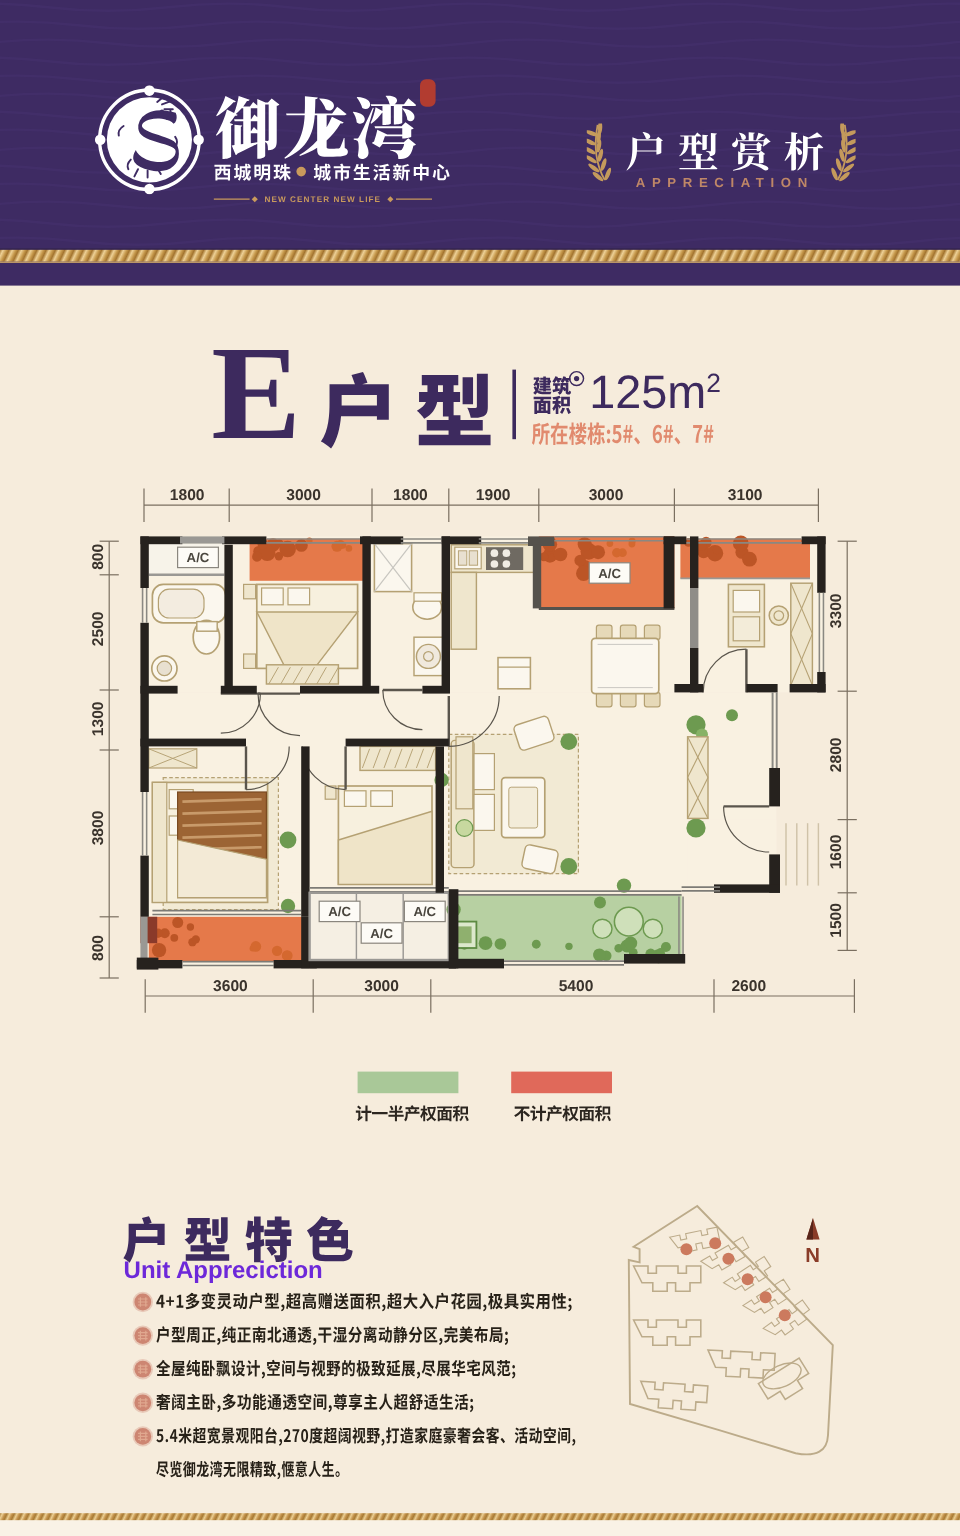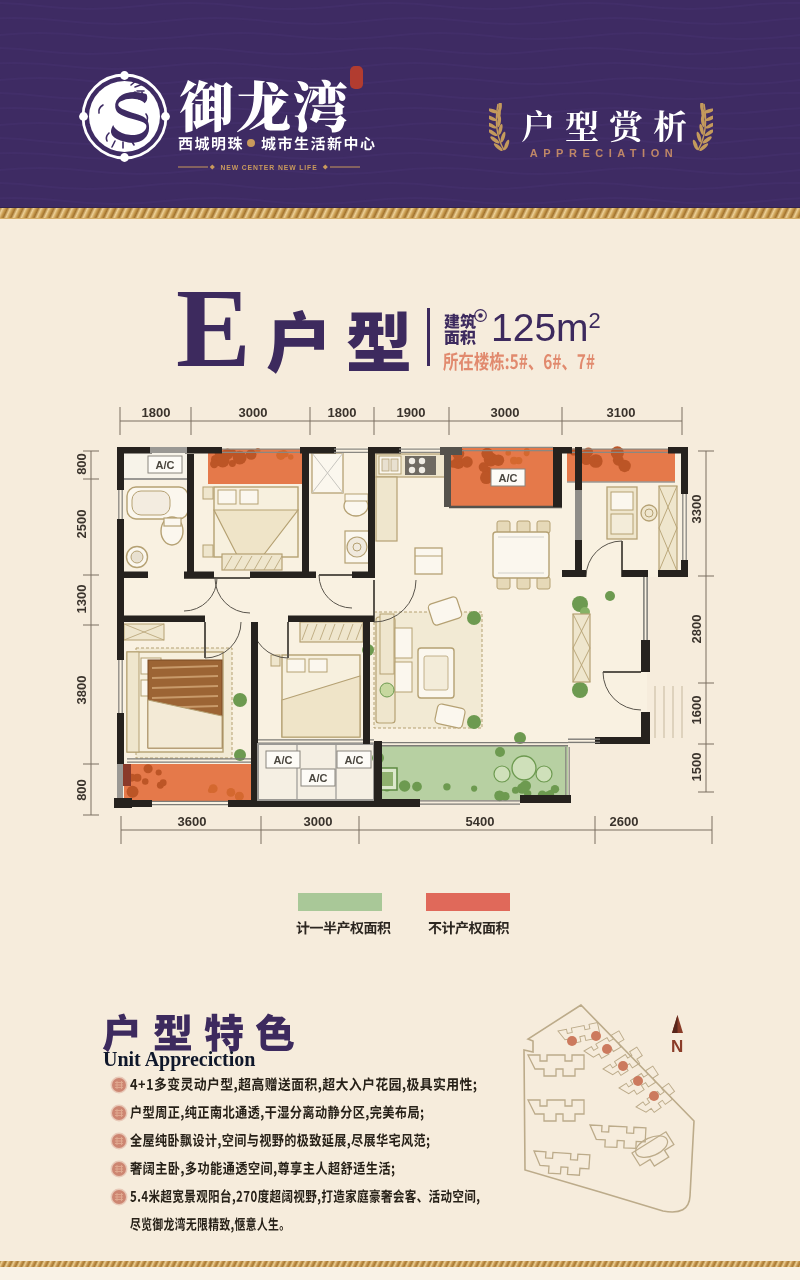--- a/index.html
+++ b/index.html
@@ -1,18 +1,18 @@
 <!DOCTYPE html>
 <html><head><meta charset="utf-8"><style>
 html,body{margin:0;padding:0}
 body{width:800px;height:1280px;background:#f6ecdc;position:relative;overflow:hidden;
 font-family:"Liberation Sans",sans-serif}
 .abs{position:absolute}
 </style></head><body>
-<div class="abs" style="left:0;top:0;width:800px;height:207px;background:#3e2b63">
+<div class="abs" style="left:0;top:0;width:800px;height:238px;background:#3e2b63">
     <svg width="800" height="207" viewBox="0 0 800 207" class="abs" style="left:0;top:0">
       <path d="M-60 6 q 50 -6 100 0 t 100 0 t 100 0 t 100 0 t 100 0 t 100 0 t 100 0 t 100 0 t 100 0" stroke="#493572" stroke-width="2" fill="none" opacity="0.4"></path>
       <path d="M-35 21 q 50 -6 100 0 t 100 0 t 100 0 t 100 0 t 100 0 t 100 0 t 100 0 t 100 0 t 100 0" stroke="#493572" stroke-width="2" fill="none" opacity="0.4"></path>
       <path d="M-10 36 q 50 -6 100 0 t 100 0 t 100 0 t 100 0 t 100 0 t 100 0 t 100 0 t 100 0 t 100 0" stroke="#493572" stroke-width="2" fill="none" opacity="0.4"></path>
       <path d="M-60 51 q 50 -6 100 0 t 100 0 t 100 0 t 100 0 t 100 0 t 100 0 t 100 0 t 100 0 t 100 0" stroke="#493572" stroke-width="2" fill="none" opacity="0.4"></path>
       <path d="M-35 66 q 50 -6 100 0 t 100 0 t 100 0 t 100 0 t 100 0 t 100 0 t 100 0 t 100 0 t 100 0" stroke="#493572" stroke-width="2" fill="none" opacity="0.4"></path>
       <path d="M-10 81 q 50 -6 100 0 t 100 0 t 100 0 t 100 0 t 100 0 t 100 0 t 100 0 t 100 0 t 100 0" stroke="#493572" stroke-width="2" fill="none" opacity="0.4"></path>
       <path d="M-60 96 q 50 -6 100 0 t 100 0 t 100 0 t 100 0 t 100 0 t 100 0 t 100 0 t 100 0 t 100 0" stroke="#493572" stroke-width="2" fill="none" opacity="0.4"></path>
       <path d="M-35 111 q 50 -6 100 0 t 100 0 t 100 0 t 100 0 t 100 0 t 100 0 t 100 0 t 100 0 t 100 0" stroke="#493572" stroke-width="2" fill="none" opacity="0.4"></path>
       <path d="M-10 126 q 50 -6 100 0 t 100 0 t 100 0 t 100 0 t 100 0 t 100 0 t 100 0 t 100 0 t 100 0" stroke="#493572" stroke-width="2" fill="none" opacity="0.4"></path>
@@ -514,21 +514,21 @@
 <svg style="position:absolute;left:428px;top:917px" width="85" height="20" viewBox="0 -16.1 85 20">
     <g>
       <path d="M0.9 -11V-9.2H6.5C5.2 -7.1 3 -4.9 0.5 -3.7C0.8 -3.3 1.4 -2.6 1.6 -2.2C3.3 -3.1 4.8 -4.3 6.1 -5.6V1.2H7.9V-6.1C9.4 -4.9 11.3 -3.3 12.2 -2.2L13.7 -3.5C12.6 -4.6 10.5 -6.3 9 -7.4L7.9 -6.5V-7.9C8.2 -8.4 8.5 -8.8 8.7 -9.2H13.1V-11Z M15.1 -10.7C15.9 -10 16.9 -9.1 17.4 -8.5L18.6 -9.7C18.1 -10.3 17 -11.2 16.2 -11.8ZM14 -7.6V-5.9H16.1V-1.7C16.1 -1.1 15.6 -0.6 15.3 -0.4C15.6 -0 16 0.8 16.1 1.2C16.4 0.8 16.9 0.4 19.7 -1.6C19.6 -2 19.3 -2.7 19.2 -3.2L17.8 -2.2V-7.6ZM22 -11.8V-7.5H18.6V-5.7H22V1.3H23.8V-5.7H27V-7.5H23.8V-11.8Z M32.6 -11.5C32.9 -11.2 33.1 -10.8 33.3 -10.4H28.4V-8.8H31.6L30.4 -8.3C30.8 -7.8 31.2 -7.1 31.4 -6.6H28.6V-4.7C28.6 -3.2 28.4 -1.2 27.3 0.2C27.7 0.4 28.5 1.1 28.8 1.4C30.1 -0.2 30.3 -2.9 30.3 -4.6V-5H40.1V-6.6H37.1L38.3 -8.2L36.4 -8.8C36.2 -8.2 35.8 -7.3 35.4 -6.6H32.1L33.1 -7C32.9 -7.6 32.4 -8.3 32 -8.8H39.8V-10.4H35.3C35.1 -10.9 34.7 -11.5 34.4 -12Z M51.9 -9.1C51.5 -7.1 50.9 -5.4 50 -4.1C49.3 -5.4 48.8 -7 48.5 -9.1ZM52.4 -10.7 52.1 -10.7H46.6V-9.1H47.3L46.9 -9C47.3 -6.3 48 -4.3 49 -2.6C48 -1.5 46.9 -0.7 45.7 -0.2C46 0.1 46.5 0.8 46.7 1.2C47.9 0.6 49 -0.2 50 -1.2C50.7 -0.3 51.7 0.5 52.9 1.3C53.1 0.8 53.7 0.2 54.1 -0.1C52.8 -0.8 51.8 -1.6 51.1 -2.5C52.4 -4.5 53.3 -7.1 53.7 -10.5L52.7 -10.8ZM43.2 -11.9V-9.1H41.1V-7.6H42.9C42.4 -5.9 41.6 -3.9 40.6 -2.8C40.9 -2.3 41.4 -1.5 41.6 -1C42.2 -1.8 42.7 -3 43.2 -4.3V1.2H44.8V-5C45.3 -4.4 45.9 -3.6 46.2 -3.1L47.2 -4.7C46.8 -5 45.3 -6.5 44.8 -6.9V-7.6H46.5V-9.1H44.8V-11.9Z M59.8 -4.4H62V-3.4H59.8ZM59.8 -5.7V-6.7H62V-5.7ZM59.8 -2H62V-1H59.8ZM54.7 -11.1V-9.5H59.8C59.8 -9.1 59.7 -8.7 59.6 -8.2H55.3V1.3H56.9V0.5H65V1.3H66.7V-8.2H61.4L61.8 -9.5H67.4V-11.1ZM56.9 -1V-6.7H58.3V-1ZM65 -1H63.5V-6.7H65Z M77.8 -2.7C78.6 -1.5 79.3 0.2 79.5 1.2L81.1 0.5C80.9 -0.5 80.1 -2.1 79.3 -3.3ZM75.1 -3.2C74.7 -1.9 74.1 -0.5 73.2 0.3C73.6 0.5 74.3 1 74.6 1.2C75.5 0.3 76.3 -1.3 76.8 -2.8ZM75.8 -9.4H78.8V-5.9H75.8ZM74.2 -11V-4.3H80.5V-11ZM72.9 -11.8C71.6 -11.3 69.7 -10.9 67.9 -10.7C68 -10.3 68.3 -9.7 68.3 -9.3C69 -9.4 69.7 -9.5 70.3 -9.6V-7.9H68V-6.4H70C69.5 -5 68.6 -3.5 67.8 -2.6C68 -2.2 68.5 -1.4 68.6 -1C69.2 -1.7 69.8 -2.8 70.3 -3.9V1.3H71.9V-4.5C72.4 -3.9 72.8 -3.1 73.1 -2.7L74 -4.1C73.7 -4.4 72.4 -5.8 71.9 -6.1V-6.4H73.9V-7.9H71.9V-9.9C72.6 -10.1 73.3 -10.2 73.8 -10.4Z" fill="#2c2620"></path>
     </g>
   </svg>
 <svg style="position:absolute;left:102px;top:1002px" width="197" height="58" viewBox="0 -46.0 197 58">
     <g>
       <path d="M11.3 -22.9H29.2V-17.6H11.3V-19ZM16.3 -33C16.9 -31.6 17.6 -29.7 18 -28.3H5.2V-19C5.2 -13.2 4.9 -5 0.8 0.6C2.3 1.2 4.9 3.1 6 4.2C9.2 -0.2 10.5 -6.5 11 -12.2H29.2V-10.4H35.2V-28.3H21.7L24.4 -29C23.9 -30.6 23 -32.8 22.1 -34.4Z M74.9 -31.9V-18.2H80.2V-31.9ZM82.2 -33.6V-17C82.2 -16.5 82 -16.4 81.4 -16.4C80.8 -16.3 78.9 -16.3 77.3 -16.4C78 -15 78.8 -12.8 79 -11.3C81.8 -11.3 83.9 -11.4 85.6 -12.2C87.2 -13 87.7 -14.4 87.7 -16.9V-33.6ZM65 -27.8V-24.4H62.5V-27.8ZM56.8 -10.2V-5H67.8V-2.8H52.8V2.6H89V-2.8H73.8V-5H85.1V-10.2H73.8V-12.6H70.4V-19.3H73.7V-24.4H70.4V-27.8H72.8V-32.9H54.4V-27.8H57.2V-24.4H53V-19.3H56.5C55.8 -17.7 54.4 -16.2 51.8 -15C52.9 -14.2 54.9 -12 55.6 -10.9C59.6 -12.9 61.4 -16 62.1 -19.3H65V-12H67.8V-10.2Z M120.2 -7.8C121.7 -5.9 123.6 -3.3 124.4 -1.6L128.8 -4.6C128 -6 126.4 -8.1 125 -9.7H131.4V-2.6C131.4 -2.1 131.2 -2 130.6 -2C130 -2 127.9 -2 126.2 -2C127 -0.4 127.7 2 127.9 3.7C130.8 3.7 133 3.6 134.8 2.7C136.5 1.8 137 0.3 137 -2.5V-9.7H140.4V-15H137V-18H140.9V-23.4H132.6V-25.8H139.3V-31.1H132.6V-34.2H127V-31.1H120.6V-25.8H127V-23.4H118.3V-18H131.4V-15H119.2V-9.7H123.2ZM104.5 -31C104.3 -26.2 103.6 -21 102.6 -17.8C103.8 -17.4 105.9 -16.4 106.8 -15.7C107.3 -17.2 107.6 -19.1 108 -21.1H109.7V-13.3C107.3 -12.7 105.1 -12.2 103.4 -11.9L104.6 -6L109.7 -7.4V3.8H115.2V-9.1L118.3 -10L117.8 -15.4L115.2 -14.7V-21.1H117.8V-26.6H115.2V-34.2H109.7V-26.6H108.7L109 -30.2Z M170.6 -17.7V-14.2H164.1V-17.7ZM176.3 -17.7H182.3V-14.2H176.3ZM174.8 -26.2C173.9 -25.1 172.9 -24 171.9 -23H163.8C164.8 -24 165.8 -25.1 166.7 -26.2ZM165.9 -34.6C163.2 -29.8 158.4 -25.3 153.8 -22.6C154.7 -21.3 156.3 -18.4 156.8 -17L158.5 -18.3V-5C158.5 1.4 161 3 169.1 3C171 3 179.8 3 181.9 3C189 3 191 1 191.9 -5.8C190.5 -6 188.3 -6.8 186.9 -7.6H188V-23H178.9C180.7 -24.9 182.4 -27 183.8 -28.8L180 -31.6L178.9 -31.3H170.4L171.2 -32.6ZM186.4 -7.6C185.9 -3 185.2 -2.2 181.5 -2.2C179.3 -2.2 171.1 -2.2 169.1 -2.2C164.7 -2.2 164.1 -2.6 164.1 -5V-8.6H182.3V-7.6Z" fill="#3d2a5e"></path>
     </g>
   </svg>
-<div class="abs" style="left:103px;top:1048px;font-size:20px;color:#0f172a;font-family:Liberation Serif, serif;font-weight:bold">Unit Appreciction</div>
+<div class="abs" style="left:103px;top:1048px;font-size:20px;color:#6d28d9;font-family:Liberation Sans, sans-serif;font-weight:bold">Unit Appreciction</div>
 <svg class="abs" style="left:110px;top:1076px" width="18" height="18">
 <circle cx="9" cy="9" r="8.5" fill="#e8c9b8"></circle>
     <circle cx="9" cy="9" r="7" fill="#cd8672"></circle>
 <path d="M5 6.5 h8 M5 9 h8 M5 11.5 h8 M7 5 v8 M11.5 5 v8" stroke="#e0a88f" stroke-width="1" fill="none"></path>
   </svg>
 <svg style="position:absolute;left:130px;top:1073px" width="351" height="21" viewBox="0 -16.7 351 21">
     <g transform="scale(0.8840,1)">
       <path d="M4.9 0H6.9V-2.8H8.1V-4.4H6.9V-10.7H4.3L0.3 -4.2V-2.8H4.9ZM4.9 -4.4H2.4L4 -7.1C4.4 -7.7 4.6 -8.3 4.9 -8.8H5C4.9 -8.2 4.9 -7.2 4.9 -6.6Z M12.5 -1.6H14.1V-4.7H17V-6.2H14.1V-9.3H12.5V-6.2H9.6V-4.7H12.5Z M19.3 0H25.8V-1.7H23.7V-10.7H22.2C21.5 -10.3 20.7 -10 19.7 -9.8V-8.5H21.6V-1.7H19.3Z M33.5 -12.4C32.5 -11.2 30.8 -10 28.4 -9.1C28.8 -8.9 29.4 -8.3 29.6 -7.9C30.8 -8.4 31.8 -9 32.7 -9.6H36.3C35.7 -9 34.9 -8.4 34 -7.9C33.5 -8.3 33 -8.7 32.5 -9L31.2 -8.2C31.6 -7.9 32 -7.6 32.4 -7.2C31 -6.7 29.6 -6.3 28.1 -6.1C28.4 -5.7 28.7 -5 28.9 -4.6C33.1 -5.4 37.2 -7.2 39.1 -10.5L38 -11.2L37.7 -11.1H34.6C34.9 -11.4 35.1 -11.7 35.4 -11.9ZM35.9 -7.2C34.8 -5.8 32.8 -4.3 29.8 -3.4C30.2 -3.1 30.6 -2.5 30.8 -2C32.5 -2.7 33.9 -3.4 35.1 -4.2H38.4C37.7 -3.4 36.9 -2.8 36 -2.2C35.5 -2.6 35 -3 34.5 -3.4L33.1 -2.5C33.5 -2.2 33.9 -1.9 34.3 -1.5C32.5 -0.9 30.3 -0.5 27.9 -0.3C28.2 0.1 28.5 0.9 28.6 1.3C34.2 0.8 39 -0.7 41 -5.2L39.8 -5.8L39.5 -5.8H36.9C37.2 -6.1 37.5 -6.4 37.8 -6.7Z M44.9 -9C44.5 -8.1 43.8 -7.2 43 -6.6C43.4 -6.4 44.1 -6 44.4 -5.7C45.2 -6.4 46 -7.5 46.5 -8.6ZM48.2 -12.1C48.3 -11.7 48.6 -11.3 48.7 -10.9H43.1V-9.4H46.8V-5.4H48.5V-9.4H50.3V-5.4H52V-8.2C52.9 -7.5 53.9 -6.4 54.4 -5.7L55.7 -6.7C55.2 -7.3 54.2 -8.3 53.2 -9L52 -8.3V-9.4H55.7V-10.9H50.7C50.5 -11.4 50.1 -12 49.9 -12.5ZM43.9 -5V-3.5H45.1C45.8 -2.6 46.6 -1.8 47.6 -1.1C46.1 -0.7 44.5 -0.4 42.7 -0.2C43 0.2 43.4 0.9 43.5 1.3C45.6 1 47.6 0.6 49.4 -0.1C51 0.6 53 1.1 55.2 1.3C55.4 0.9 55.8 0.2 56.1 -0.2C54.3 -0.3 52.7 -0.7 51.3 -1.1C52.6 -1.9 53.7 -3 54.5 -4.4L53.4 -5.1L53.1 -5ZM47.1 -3.5H51.8C51.2 -2.9 50.4 -2.3 49.4 -1.8C48.5 -2.3 47.7 -2.9 47.1 -3.5Z M60 -5.4C59.7 -4.4 59.1 -3.3 58.4 -2.7L59.9 -1.8C60.6 -2.6 61.2 -3.8 61.5 -4.8ZM68.6 -5.5C68.2 -4.6 67.6 -3.4 67.1 -2.7L68.4 -1.9C68.9 -2.6 69.5 -3.6 70.1 -4.6ZM63.5 -5.9C63.3 -2.9 62.8 -1 57.6 -0.1C57.9 0.3 58.3 1 58.5 1.4C62.1 0.7 63.7 -0.6 64.6 -2.3C65.6 -0.3 67.4 0.8 70.3 1.2C70.5 0.8 71 0 71.3 -0.3C67.8 -0.7 66 -2 65.2 -4.4C65.3 -4.9 65.3 -5.4 65.4 -5.9ZM58.8 -11.9V-10.3H68V-9.6H59.5V-8.4H68V-7.8H58.8V-6.2H69.6V-11.9Z M73.3 -11.2V-9.7H79V-11.2ZM73.5 -0.3 73.5 -0.3V-0.3C73.9 -0.6 74.5 -0.8 78.1 -1.7L78.3 -1L79.7 -1.5C79.4 -0.9 79 -0.5 78.6 -0C79 0.2 79.6 0.9 79.9 1.3C81.9 -0.8 82.5 -3.8 82.8 -7.5H84.2C84.1 -2.9 84 -1.2 83.6 -0.8C83.5 -0.6 83.4 -0.5 83.1 -0.5C82.8 -0.5 82.2 -0.5 81.5 -0.6C81.8 -0.1 82 0.6 82 1.1C82.8 1.1 83.5 1.1 84 1.1C84.5 1 84.8 0.8 85.2 0.3C85.7 -0.4 85.8 -2.5 86 -8.4C86 -8.6 86 -9.2 86 -9.2H82.8L82.8 -12.1H81.1L81.1 -9.2H79.5V-7.5H81C80.9 -5.2 80.6 -3.2 79.8 -1.6C79.5 -2.6 79 -4.1 78.4 -5.3L77 -4.9C77.3 -4.4 77.5 -3.8 77.7 -3.1L75.2 -2.6C75.7 -3.7 76.1 -5 76.4 -6.2H79.3V-7.8H72.9V-6.2H74.7C74.3 -4.7 73.8 -3.2 73.6 -2.8C73.4 -2.3 73.2 -1.9 72.9 -1.8C73.1 -1.4 73.4 -0.6 73.5 -0.3Z M91.1 -8.5H98V-6.2H91.1V-6.8ZM93.2 -12C93.5 -11.4 93.8 -10.7 94 -10.1H89.3V-6.8C89.3 -4.7 89.1 -1.7 87.5 0.3C88 0.5 88.7 1.1 89.1 1.4C90.3 -0.2 90.8 -2.5 91 -4.6H98V-3.9H99.7V-10.1H94.9L95.8 -10.4C95.6 -10.9 95.3 -11.8 95 -12.4Z M111 -11.5V-6.6H112.6V-11.5ZM113.7 -12.2V-6C113.7 -5.8 113.6 -5.7 113.4 -5.7C113.2 -5.7 112.5 -5.7 111.8 -5.7C112 -5.3 112.3 -4.6 112.3 -4.2C113.4 -4.2 114.1 -4.2 114.6 -4.5C115.2 -4.7 115.3 -5.1 115.3 -5.9V-12.2ZM107.4 -10.3V-8.8H106.2V-10.3ZM104.3 -3.5V-1.9H108.5V-0.8H102.8V0.8H116V-0.8H110.3V-1.9H114.5V-3.5H110.3V-4.7H109.1V-7.2H110.4V-8.8H109.1V-10.3H110.1V-11.8H103.5V-10.3H104.6V-8.8H103V-7.2H104.4C104.2 -6.5 103.7 -5.8 102.7 -5.2C103 -5 103.6 -4.4 103.8 -4C105.3 -4.8 105.9 -6 106.1 -7.2H107.4V-4.4H108.5V-3.5Z M118.4 3.1C120.1 2.5 121.1 1.2 121.1 -0.5C121.1 -1.8 120.6 -2.6 119.6 -2.6C118.8 -2.6 118.2 -2.1 118.2 -1.3C118.2 -0.5 118.8 -0.1 119.5 -0.1L119.7 -0.1C119.7 0.8 119 1.5 117.9 1.9Z M131.6 -4.8H133.9V-3H131.6ZM129.9 -6.2V-1.6H135.7V-6.2ZM123.5 -5.7C123.5 -3.2 123.3 -0.9 122.6 0.5C123 0.7 123.7 1.1 124 1.3C124.3 0.6 124.5 -0.2 124.7 -1.1C125.8 0.6 127.6 0.9 130.3 0.9H135.9C136 0.4 136.3 -0.4 136.6 -0.8C135.3 -0.7 131.4 -0.7 130.3 -0.7C129.1 -0.7 128.1 -0.8 127.3 -1.1V-3.4H129.2V-4.9H127.3V-6.5H129.4V-7.1C129.7 -6.9 130.1 -6.6 130.3 -6.4C131.6 -7.2 132.4 -8.5 132.8 -10.3H134.3C134.2 -9 134.1 -8.5 134 -8.3C133.9 -8.2 133.7 -8.2 133.6 -8.2C133.3 -8.2 132.9 -8.2 132.4 -8.2C132.6 -7.8 132.8 -7.2 132.8 -6.8C133.5 -6.7 134.1 -6.8 134.4 -6.8C134.8 -6.9 135.1 -7 135.4 -7.3C135.7 -7.7 135.9 -8.8 136 -11.2C136 -11.4 136 -11.8 136 -11.8H129.6V-10.3H131.1C130.9 -9.1 130.4 -8.3 129.4 -7.6V-8H127.1V-9.3H129.1V-10.8H127.1V-12.3H125.5V-10.8H123.3V-9.3H125.5V-8H123V-6.5H125.7V-2.1C125.4 -2.5 125.1 -3 124.9 -3.7C125 -4.3 125 -4.9 125 -5.6Z M141.8 -7.8H147.5V-7H141.8ZM140.1 -8.9V-5.8H149.3V-8.9ZM143.4 -12 143.8 -11H138.2V-9.5H151V-11H145.8L145.2 -12.4ZM141.4 -3.3V0.6H143V-0H147.1C147.3 0.3 147.6 0.8 147.6 1.2C148.7 1.2 149.4 1.2 150 1C150.5 0.8 150.7 0.5 150.7 -0.3V-5.2H138.6V1.3H140.3V-3.8H148.9V-0.3C148.9 -0.1 148.9 -0.1 148.7 -0.1H147.7V-3.3ZM143 -2.1H146.2V-1.2H143Z M155.2 -9.7V-5.4C155.2 -3.6 155 -1.1 152.9 0.2C153.2 0.4 153.6 0.8 153.7 1.1C156.1 -0.5 156.5 -3.2 156.5 -5.4V-9.7ZM155.9 -1.8C156.6 -1 157.3 0.1 157.6 0.8L158.7 -0C158.4 -0.7 157.6 -1.7 156.9 -2.5ZM153.4 -11.8V-2.6H154.6V-10.4H157.1V-2.6H158.3V-11.8ZM160.7 -1.3H163.8V-0.6H160.7ZM160.7 -2.6V-3.3H163.8V-2.6ZM158.7 -10.4V-5.1H165.8V-10.4H164.4L165.5 -11.9L163.9 -12.4C163.6 -11.8 163.2 -10.9 162.8 -10.4H161L161.8 -10.6C161.6 -11.1 161.2 -11.8 160.8 -12.3L159.4 -11.9C159.7 -11.4 160 -10.8 160.2 -10.4ZM159.3 -4.6V1.2H160.7V0.7H163.8V1.1H165.3V-4.6ZM160.1 -9.1H161.7V-6.3H160.1V-8.4C160.4 -7.8 160.6 -7 160.7 -6.5L161.6 -6.8C161.5 -7.3 161.2 -8.2 160.9 -8.8L160.1 -8.6ZM163.4 -8.9C163.3 -8.3 163 -7.4 162.8 -6.8L163.6 -6.5C163.8 -7 164.1 -7.7 164.4 -8.4V-6.3H162.8V-9.1H164.4V-8.6Z M168.4 -11.4C169 -10.5 169.9 -9.3 170.2 -8.6L171.7 -9.5C171.3 -10.2 170.5 -11.4 169.8 -12.2ZM173.3 -11.7C173.6 -11.2 174 -10.4 174.3 -9.8H172.5V-8.3H175.5V-6.7H172V-5.1H175.3C175 -4.1 174.1 -3 171.9 -2.2C172.4 -1.9 172.9 -1.2 173.1 -0.9C175 -1.7 176.1 -2.8 176.7 -3.9C177.8 -2.9 178.9 -1.8 179.5 -1.1L180.7 -2.3C180 -3 178.7 -4.1 177.6 -5.1H181.2V-6.7H177.3V-8.3H180.7V-9.8H179.1C179.5 -10.4 179.9 -11.1 180.3 -11.8L178.5 -12.3C178.3 -11.6 177.8 -10.6 177.4 -9.8H175.2L176 -10.2C175.7 -10.7 175.2 -11.6 174.7 -12.3ZM171.3 -7.5H168V-5.9H169.6V-2C168.9 -1.7 168.2 -1.1 167.4 -0.3L168.7 1.4C169.2 0.5 169.8 -0.5 170.2 -0.5C170.6 -0.5 171.1 0 171.7 0.4C172.8 1 174.1 1.2 176 1.2C177.5 1.2 180 1.1 181.1 1C181.1 0.5 181.4 -0.4 181.6 -0.9C180.1 -0.7 177.6 -0.6 176.1 -0.6C174.4 -0.6 173 -0.6 172 -1.2C171.7 -1.4 171.5 -1.5 171.3 -1.7Z M188.4 -4.6H190.6V-3.5H188.4ZM188.4 -5.9V-6.9H190.6V-5.9ZM188.4 -2.1H190.6V-1H188.4ZM183.1 -11.5V-9.8H188.4C188.4 -9.4 188.3 -9 188.2 -8.5H183.7V1.3H185.4V0.6H193.8V1.3H195.5V-8.5H190L190.4 -9.8H196.2V-11.5ZM185.4 -1V-6.9H186.9V-1ZM193.8 -1H192.2V-6.9H193.8Z M208.1 -2.8C208.8 -1.5 209.6 0.2 209.8 1.2L211.5 0.6C211.2 -0.5 210.4 -2.1 209.6 -3.4ZM205.2 -3.3C204.9 -1.9 204.2 -0.6 203.3 0.3C203.7 0.5 204.4 1 204.7 1.3C205.7 0.3 206.5 -1.3 207 -2.9ZM206 -9.7H209.1V-6.1H206ZM204.3 -11.4V-4.5H210.8V-11.4ZM203 -12.2C201.7 -11.7 199.6 -11.3 197.8 -11C197.9 -10.6 198.2 -10.1 198.2 -9.7C198.9 -9.7 199.6 -9.8 200.3 -9.9V-8.2H197.9V-6.6H200C199.4 -5.2 198.6 -3.6 197.7 -2.7C197.9 -2.2 198.4 -1.5 198.5 -1C199.2 -1.8 199.8 -2.9 200.3 -4.1V1.3H202V-4.7C202.4 -4 202.9 -3.3 203.1 -2.8L204.1 -4.2C203.8 -4.6 202.4 -6 202 -6.4V-6.6H204V-8.2H202V-10.3C202.7 -10.4 203.4 -10.6 203.9 -10.8Z M213.6 3.1C215.3 2.5 216.3 1.2 216.3 -0.5C216.3 -1.8 215.8 -2.6 214.8 -2.6C214 -2.6 213.4 -2.1 213.4 -1.3C213.4 -0.5 214.1 -0.1 214.8 -0.1L214.9 -0.1C214.9 0.8 214.3 1.5 213.1 1.9Z M226.8 -4.8H229.1V-3H226.8ZM225.1 -6.2V-1.6H230.9V-6.2ZM218.7 -5.7C218.7 -3.2 218.6 -0.9 217.8 0.5C218.2 0.7 218.9 1.1 219.2 1.3C219.5 0.6 219.7 -0.2 219.9 -1.1C221 0.6 222.8 0.9 225.5 0.9H231.1C231.2 0.4 231.5 -0.4 231.8 -0.8C230.5 -0.7 226.6 -0.7 225.5 -0.7C224.3 -0.7 223.3 -0.8 222.5 -1.1V-3.4H224.4V-4.9H222.5V-6.5H224.6V-7.1C224.9 -6.9 225.3 -6.6 225.5 -6.4C226.8 -7.2 227.6 -8.5 228 -10.3H229.5C229.4 -9 229.3 -8.5 229.2 -8.3C229.1 -8.2 228.9 -8.2 228.8 -8.2C228.6 -8.2 228.1 -8.2 227.6 -8.2C227.8 -7.8 228 -7.2 228 -6.8C228.7 -6.7 229.3 -6.8 229.6 -6.8C230 -6.9 230.3 -7 230.6 -7.3C231 -7.7 231.1 -8.8 231.2 -11.2C231.2 -11.4 231.2 -11.8 231.2 -11.8H224.8V-10.3H226.3C226.1 -9.1 225.6 -8.3 224.6 -7.6V-8H222.3V-9.3H224.3V-10.8H222.3V-12.3H220.7V-10.8H218.6V-9.3H220.7V-8H218.2V-6.5H221V-2.1C220.6 -2.5 220.4 -3 220.2 -3.7C220.2 -4.3 220.2 -4.9 220.2 -5.6Z M238.9 -12.3C238.8 -11.1 238.9 -9.8 238.7 -8.4H233.4V-6.6H238.4C237.8 -4.1 236.5 -1.7 233.1 -0.2C233.6 0.2 234.2 0.8 234.4 1.2C237.5 -0.2 239.1 -2.5 239.9 -4.9C241 -2.1 242.7 0 245.3 1.2C245.6 0.8 246.2 -0 246.6 -0.4C243.9 -1.5 242.1 -3.8 241.2 -6.6H246.3V-8.4H240.6C240.7 -9.8 240.7 -11.1 240.8 -12.3Z M251.5 -10.7C252.4 -10.1 253.2 -9.4 253.8 -8.5C252.9 -4.6 251.2 -1.8 248.1 -0.3C248.5 0 249.3 0.8 249.6 1.1C252.3 -0.4 254.1 -2.9 255.2 -6.2C256.7 -3.5 257.9 -0.5 260.9 1.2C261 0.6 261.5 -0.3 261.8 -0.8C257.1 -3.8 257.2 -8.9 252.6 -12.2Z M266.5 -8.5H273.4V-6.2H266.5V-6.8ZM268.7 -12C268.9 -11.4 269.2 -10.7 269.4 -10.1H264.7V-6.8C264.7 -4.7 264.5 -1.7 263 0.3C263.4 0.5 264.2 1.1 264.5 1.4C265.7 -0.2 266.2 -2.5 266.4 -4.6H273.4V-3.9H275.2V-10.1H270.4L271.2 -10.4C271.1 -10.9 270.7 -11.8 270.4 -12.4Z M289.8 -7.2C289 -6.6 288 -5.9 286.8 -5.3V-8H285V-4.4C284.3 -4 283.5 -3.7 282.8 -3.4C283 -3 283.3 -2.5 283.5 -2.1L285 -2.7V-1.3C285 0.5 285.5 1 287.3 1C287.7 1 289.1 1 289.5 1C291 1 291.5 0.3 291.7 -2.1C291.2 -2.2 290.5 -2.5 290.1 -2.8C290 -1 289.9 -0.6 289.3 -0.6C289 -0.6 287.8 -0.6 287.5 -0.6C286.9 -0.6 286.8 -0.7 286.8 -1.3V-3.5C288.3 -4.2 289.8 -5 291 -5.8ZM281.8 -8.2C281 -6.5 279.6 -4.8 278.1 -3.8C278.5 -3.6 279.2 -2.9 279.5 -2.6C279.9 -2.9 280.2 -3.2 280.5 -3.5V1.3H282.3V-5.7C282.8 -6.3 283.2 -7 283.5 -7.7ZM286.4 -12.3V-11.1H283.4V-12.3H281.6V-11.1H278.4V-9.4H281.6V-8.3H283.4V-9.4H286.4V-8.3H288.2V-9.4H291.3V-11.1H288.2V-12.3Z M296.5 -9.1V-7.8H303.2V-9.1ZM295.8 -6.8V-5.3H297.6C297.4 -3.8 297 -2.9 295.4 -2.4C295.7 -2.1 296.1 -1.5 296.3 -1.1C298.4 -1.9 299 -3.2 299.1 -5.3H300.1V-3.2C300.1 -1.9 300.4 -1.5 301.6 -1.5C301.8 -1.5 302.3 -1.5 302.6 -1.5C303.5 -1.5 303.9 -1.9 304 -3.6C303.6 -3.7 303 -3.9 302.7 -4.1C302.7 -3 302.6 -2.8 302.4 -2.8C302.3 -2.8 301.9 -2.8 301.9 -2.8C301.7 -2.8 301.6 -2.9 301.6 -3.2V-5.3H303.8V-6.8ZM293.6 -11.7V1.3H295.4V0.7H304.3V1.3H306.1V-11.7ZM295.4 -0.9V-10.1H304.3V-0.9Z M308.8 3.1C310.6 2.5 311.5 1.2 311.5 -0.5C311.5 -1.8 311 -2.6 310 -2.6C309.3 -2.6 308.6 -2.1 308.6 -1.3C308.6 -0.5 309.3 -0.1 310 -0.1L310.1 -0.1C310.1 0.8 309.5 1.5 308.4 1.9Z M315.2 -12.3V-9.6H313.5V-8H315.1C314.7 -6.2 313.9 -4.2 313.1 -3.1C313.3 -2.6 313.7 -1.8 313.9 -1.3C314.4 -2 314.8 -3.1 315.2 -4.2V1.3H316.8V-5.6C317.1 -5 317.3 -4.4 317.5 -4L318.5 -5.1C318.3 -5.6 317.1 -7.3 316.8 -7.8V-8H318.1V-9.6H316.8V-12.3ZM318.3 -11.4V-9.8H319.7C319.5 -5.4 318.9 -1.8 316.8 0.3C317.2 0.5 318 1.1 318.3 1.3C319.4 -0 320.1 -1.8 320.6 -3.9C321 -3.1 321.5 -2.3 322.1 -1.7C321.4 -1 320.6 -0.4 319.8 0C320.2 0.2 320.8 0.9 321 1.3C321.8 0.9 322.5 0.3 323.2 -0.4C324 0.2 324.9 0.8 325.8 1.2C326.1 0.8 326.6 0.2 327 -0.2C326 -0.6 325.1 -1.1 324.3 -1.8C325.3 -3.3 326 -5.1 326.5 -7.4L325.4 -7.8L325.1 -7.7H324.2C324.5 -8.9 324.8 -10.2 325.1 -11.4ZM321.3 -9.8H323.1C322.8 -8.5 322.4 -7.2 322.1 -6.2H324.5C324.2 -5 323.7 -3.9 323.1 -3C322.2 -4.1 321.5 -5.3 321.1 -6.7C321.2 -7.7 321.3 -8.7 321.3 -9.8Z M330.7 -11.6V-3.4H328.5V-1.8H332.1C331.1 -1.2 329.5 -0.4 328.2 0.1C328.6 0.4 329.2 1 329.5 1.3C330.9 0.8 332.7 -0.1 333.9 -1L332.7 -1.8H337.1L336.2 -0.9C337.8 -0.2 339.5 0.7 340.5 1.3L341.9 0C341 -0.5 339.5 -1.2 338.1 -1.8H341.7V-3.4H339.5V-11.6ZM332.4 -3.4V-4.2H337.7V-3.4ZM332.4 -8.3H337.7V-7.5H332.4ZM332.4 -9.5V-10.3H337.7V-9.5ZM332.4 -6.2H337.7V-5.5H332.4Z M350.5 -1C352.3 -0.4 354.2 0.5 355.4 1.2L356.4 -0.1C355.2 -0.9 353.2 -1.7 351.3 -2.2ZM346.2 -7.9C346.9 -7.5 347.8 -6.8 348.3 -6.3L349.3 -7.5C348.9 -8 347.9 -8.7 347.2 -9ZM344.7 -5.7C345.5 -5.3 346.4 -4.7 346.8 -4.2L347.9 -5.5C347.4 -5.9 346.4 -6.5 345.7 -6.9ZM343.9 -11V-7.6H345.6V-9.3H354.4V-7.6H356.2V-11H351.3C351.1 -11.5 350.8 -12 350.5 -12.5L348.7 -12C348.9 -11.7 349.1 -11.3 349.3 -11ZM343.8 -4V-2.5H348.5C347.6 -1.5 346.3 -0.7 343.9 -0.2C344.3 0.2 344.7 0.8 344.9 1.3C348.1 0.5 349.7 -0.8 350.6 -2.5H356.4V-4H351.1C351.5 -5.3 351.6 -6.9 351.6 -8.7H349.8C349.7 -6.8 349.7 -5.2 349.3 -4Z M359.9 -11.4V-6.1C359.9 -4.1 359.7 -1.5 358.1 0.2C358.5 0.5 359.2 1.1 359.5 1.4C360.6 0.2 361.1 -1.3 361.3 -2.9H364.3V1.1H366.1V-2.9H369.1V-0.8C369.1 -0.5 369 -0.4 368.8 -0.4C368.5 -0.4 367.5 -0.4 366.7 -0.4C367 0 367.2 0.8 367.3 1.2C368.6 1.2 369.5 1.2 370.1 0.9C370.7 0.7 370.9 0.2 370.9 -0.8V-11.4ZM361.6 -9.7H364.3V-8H361.6ZM369.1 -9.7V-8H366.1V-9.7ZM361.6 -6.4H364.3V-4.6H361.5C361.6 -5.1 361.6 -5.7 361.6 -6.1ZM369.1 -6.4V-4.6H366.1V-6.4Z M377.7 -0.8V0.8H386.8V-0.8H383.4V-3.7H386V-5.4H383.4V-7.7H386.3V-9.4H383.4V-12.2H381.6V-9.4H380.4C380.6 -10 380.7 -10.7 380.8 -11.4L379.1 -11.7C379 -10.4 378.7 -9.2 378.4 -8.1C378.1 -8.7 377.8 -9.4 377.5 -9.9L376.7 -9.6V-12.3H375V-9.4L373.7 -9.5C373.6 -8.3 373.4 -6.7 373 -5.7L374.3 -5.3C374.6 -6.3 374.9 -7.9 375 -9.1V1.3H376.7V-8.7C376.9 -8 377.2 -7.4 377.3 -7L378.1 -7.4C377.9 -7.1 377.8 -6.8 377.6 -6.5C378.1 -6.4 378.8 -6 379.2 -5.7C379.5 -6.3 379.8 -7 380 -7.7H381.6V-5.4H378.8V-3.7H381.6V-0.8Z M390.2 -5.3C390.9 -5.3 391.5 -5.9 391.5 -6.7C391.5 -7.5 390.9 -8.1 390.2 -8.1C389.4 -8.1 388.8 -7.5 388.8 -6.7C388.8 -5.9 389.4 -5.3 390.2 -5.3ZM389 3.1C390.8 2.5 391.8 1.2 391.8 -0.5C391.8 -1.8 391.2 -2.6 390.2 -2.6C389.5 -2.6 388.8 -2.1 388.8 -1.3C388.8 -0.5 389.5 -0.1 390.2 -0.1L390.3 -0.1C390.3 0.8 389.7 1.5 388.6 1.9Z" fill="#272118"></path>
     </g>
   </svg>

